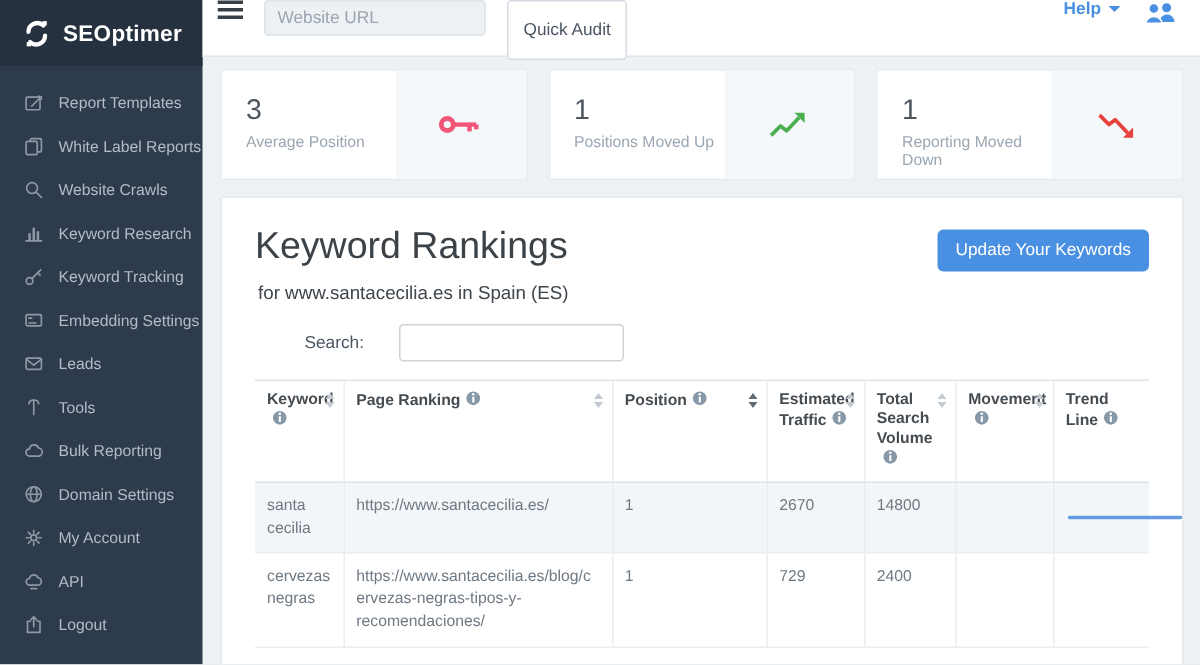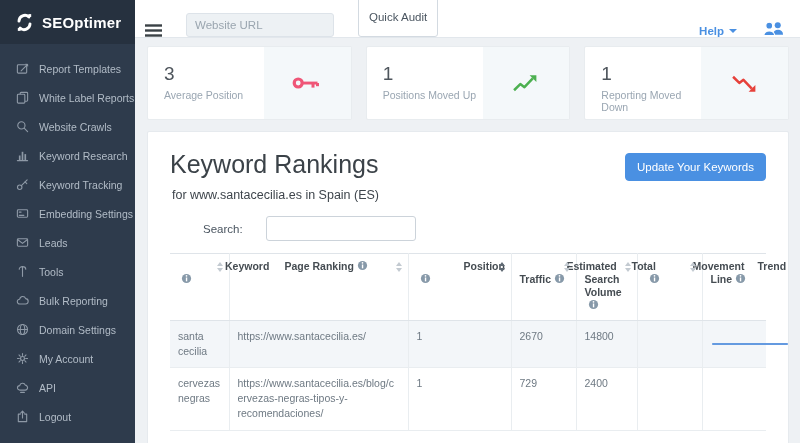--- a/index.html
+++ b/index.html
@@ -15,21 +15,21 @@
   .menu { padding-top:10px; }
   .menu-item { display:flex; align-items:center; gap:10px; padding:0 0 0 15px; height:29px; cursor:pointer; }
   .mi-icon { width:14px; height:14px; color:#8e99a6; display:flex; align-items:center; justify-content:center; }
   .mi-icon svg { display:block; }
   .mi-label { color:#b2bcc7; font-size:10.5px; white-space:nowrap; }
 
   
   .content { flex:1; display:flex; flex-direction:column; min-width:0; }
 
   
-  .topbar { height:38px; background:#fff; border-bottom:1px solid #e2e7ec; display:flex; align-items:flex-end; padding:0 14px 0 10px; gap:24px; }
+  .topbar { height:38px; background:#fff; border-bottom:1px solid #e2e7ec; display:flex; align-items:flex-start; padding:0 14px 0 10px; gap:14px; }
   .hamburger { color:#3a4146; cursor:pointer; display:flex; }
   .url-input { width:148px; height:24px; background:#edf1f4; border:1px solid #dde3e9; border-radius:3px; font-size:11.5px; color:#4a5560; padding:0 8px; font-family:"Liberation Sans", sans-serif; }
   .url-input::placeholder { color:#9aa5af; }
   .btn-quick { height:40px; background:#fff; border:1px solid #d3dae1; border-radius:3px; font-size:11.5px; color:#4a5560; padding:0 10px; cursor:pointer; font-family:"Liberation Sans", sans-serif; }
   .topbar-spacer { flex:1; }
   .help { color:#4a90e2; font-size:11.5px; font-weight:bold; display:flex; align-items:center; gap:5px; cursor:pointer; }
   .caret { width:0; height:0; border-left:4px solid transparent; border-right:4px solid transparent; border-top:4px solid #4a90e2; display:inline-block; }
   .users { color:#4a90e2; cursor:pointer; display:flex; }
 
   
@@ -61,21 +61,21 @@
   .search-label { font-size:11.5px; color:#4a5560; }
   .search-input { width:150px; height:25px; border:1px solid #ccd3da; border-radius:3px; padding:0 6px; font-size:11.5px; color:#4a5560; font-family:"Liberation Sans", sans-serif; }
 
   
   table { width:100%; border-collapse:collapse; table-layout:fixed; }
   th, td { border-right:1px solid #e9edf0; }
   th:last-child, td:last-child { border-right:none; }
   thead th { border-top:1px solid #dfe4e9; border-bottom:1px solid #dfe4e9; text-align:left; font-size:10.5px; color:#454c52; padding:6px 8px 6px 8px; vertical-align:top; position:relative; line-height:1.25; cursor:pointer; }
   th:nth-child(1){width:59px} th:nth-child(2){width:179px} th:nth-child(3){width:103px}
   th:nth-child(4){width:65px} th:nth-child(5){width:61px} th:nth-child(6){width:65px}
-  .th-label { display:inline;margin-left:47px; }
+  .th-label { display:inline; }
   .sort-arrows { position:absolute; top:8px; right:6px; }
   .arr { width:0; height:0; border-left:3.5px solid transparent; border-right:3.5px solid transparent; display:block; }
   .arr.up { border-bottom:4.5px solid #c3cad1; margin-bottom:2px; }
   .arr.dn { border-top:4.5px solid #c3cad1; }
   th.sorted .arr.dn { border-top-color:#5f6973; }
   th.sorted .arr.up { border-bottom-color:#5f6973; }
   .info-dot { display:inline-block; vertical-align:-1px; margin-left:3px; cursor:pointer; }
   tbody td { font-size:10.5px; color:#6e7983; padding:8px; vertical-align:top; border-bottom:1px solid #e9edf0; line-height:1.45; word-break:break-word; }
   tbody tr:nth-child(odd) td { background:#f3f6f9; }
   td.movement { color:#e05b50; }

